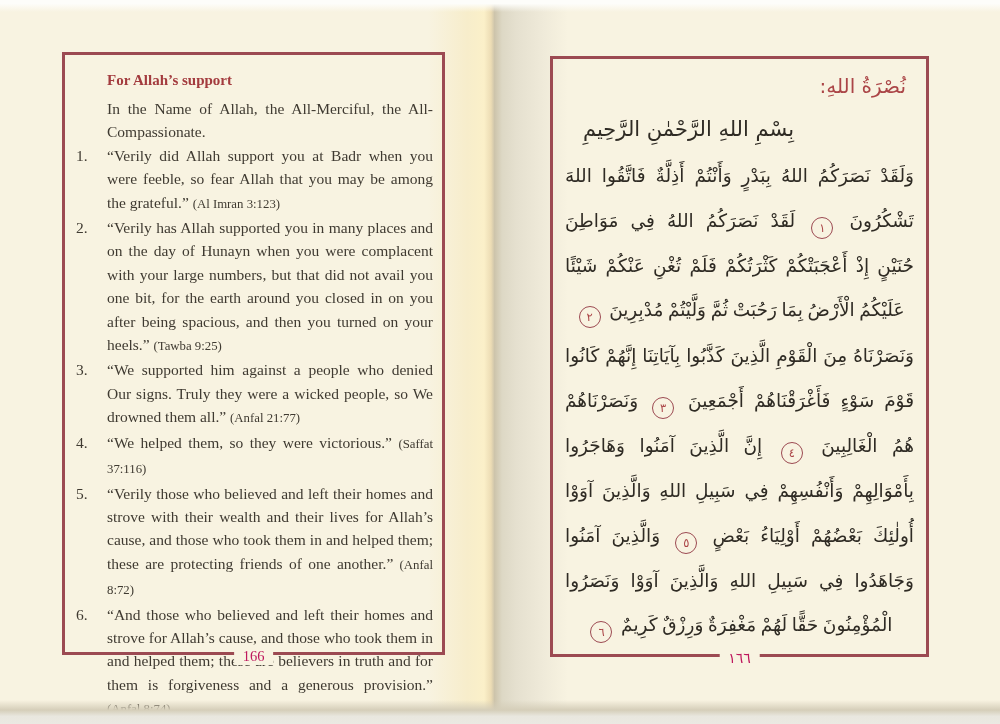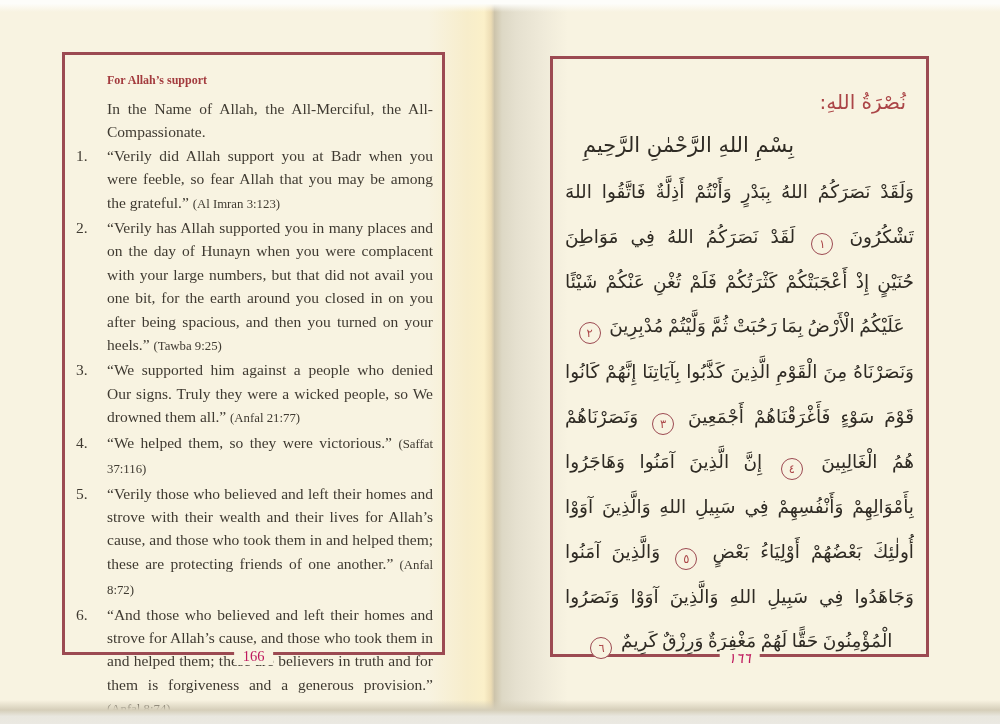--- a/index.html
+++ b/index.html
@@ -24,33 +24,33 @@
       #ddd8c5 53%,
       #e5e0cf 63%,
       #efead9 82%,
       rgba(248,243,225,0) 100%);}
   
   .page-frame{position:absolute;border:3px solid var(--frame-red,#9c4a52);}
   .frame-left{left:62px;top:52px;width:377px;height:597px;}
   .frame-right{left:550px;top:56px;width:373px;height:595px;}
   .pagenum{position:absolute;left:50%;bottom:-13px;transform:translateX(-50%);
     background:var(--page-cream,#f8f3e1);padding:0 9px;font-size:14.5px;color:#be185d;}
-  .pagenum.arabic-num{font-family:"DejaVu Sans", sans-serif;font-size:14px;bottom:-12px;font-style:italic;}
+  .pagenum.arabic-num{font-family:"DejaVu Sans", sans-serif;font-size:14px;bottom:-12px;}
   
   .en-content{position:absolute;inset:0;padding:13px 9px 0 9px;
     color:#3f3a31;font-size:15.5px;line-height:23.4px;}
-  .en-title{margin:0 0 5px 33px;font-weight:bold;font-size:12px;line-height:24px;
+  .en-title{margin:0 0 5px 33px;font-weight:bold;font-size:15px;line-height:24px;
     color:var(--title-red,#a33b3e);}
   .en-intro{margin:0 0 0 33px;text-align:justify;}
   .quote-item{display:grid;grid-template-columns:33px 1fr;}
   .quote-num{padding-left:2px;}
   .quote-text{text-align:justify;}
   .citation{font-size:12.8px;}
   
-  .ar-content{position:absolute;inset:0;padding:24px 12px 0 12px;direction:rtl;
+  .ar-content{position:absolute;inset:0;padding:8px 12px 0 12px;direction:rtl;
     font-family:"DejaVu Sans", sans-serif;color:#2f2b24;}
   .ar-heading{text-align:right;font-size:20px;line-height:30px;height:40px;
     padding:4px 8px 0 0;color:var(--heading-red,#ab4547);}
   .basmala{text-align:left;font-size:21px;height:42px;line-height:36px;
     position:relative;left:18px;}
   .aline{height:45px;line-height:45px;font-size:18.5px;overflow:hidden;
     text-align:justify;text-align-last:justify;}
   .aline.center{text-align-last:center;font-family:Liberation Serif, serif;}
   .verse-marker{display:inline-flex;align-items:center;justify-content:center;
     width:20px;height:20px;border:1.4px solid var(--frame-red,#9c4a52);border-radius:50%;

